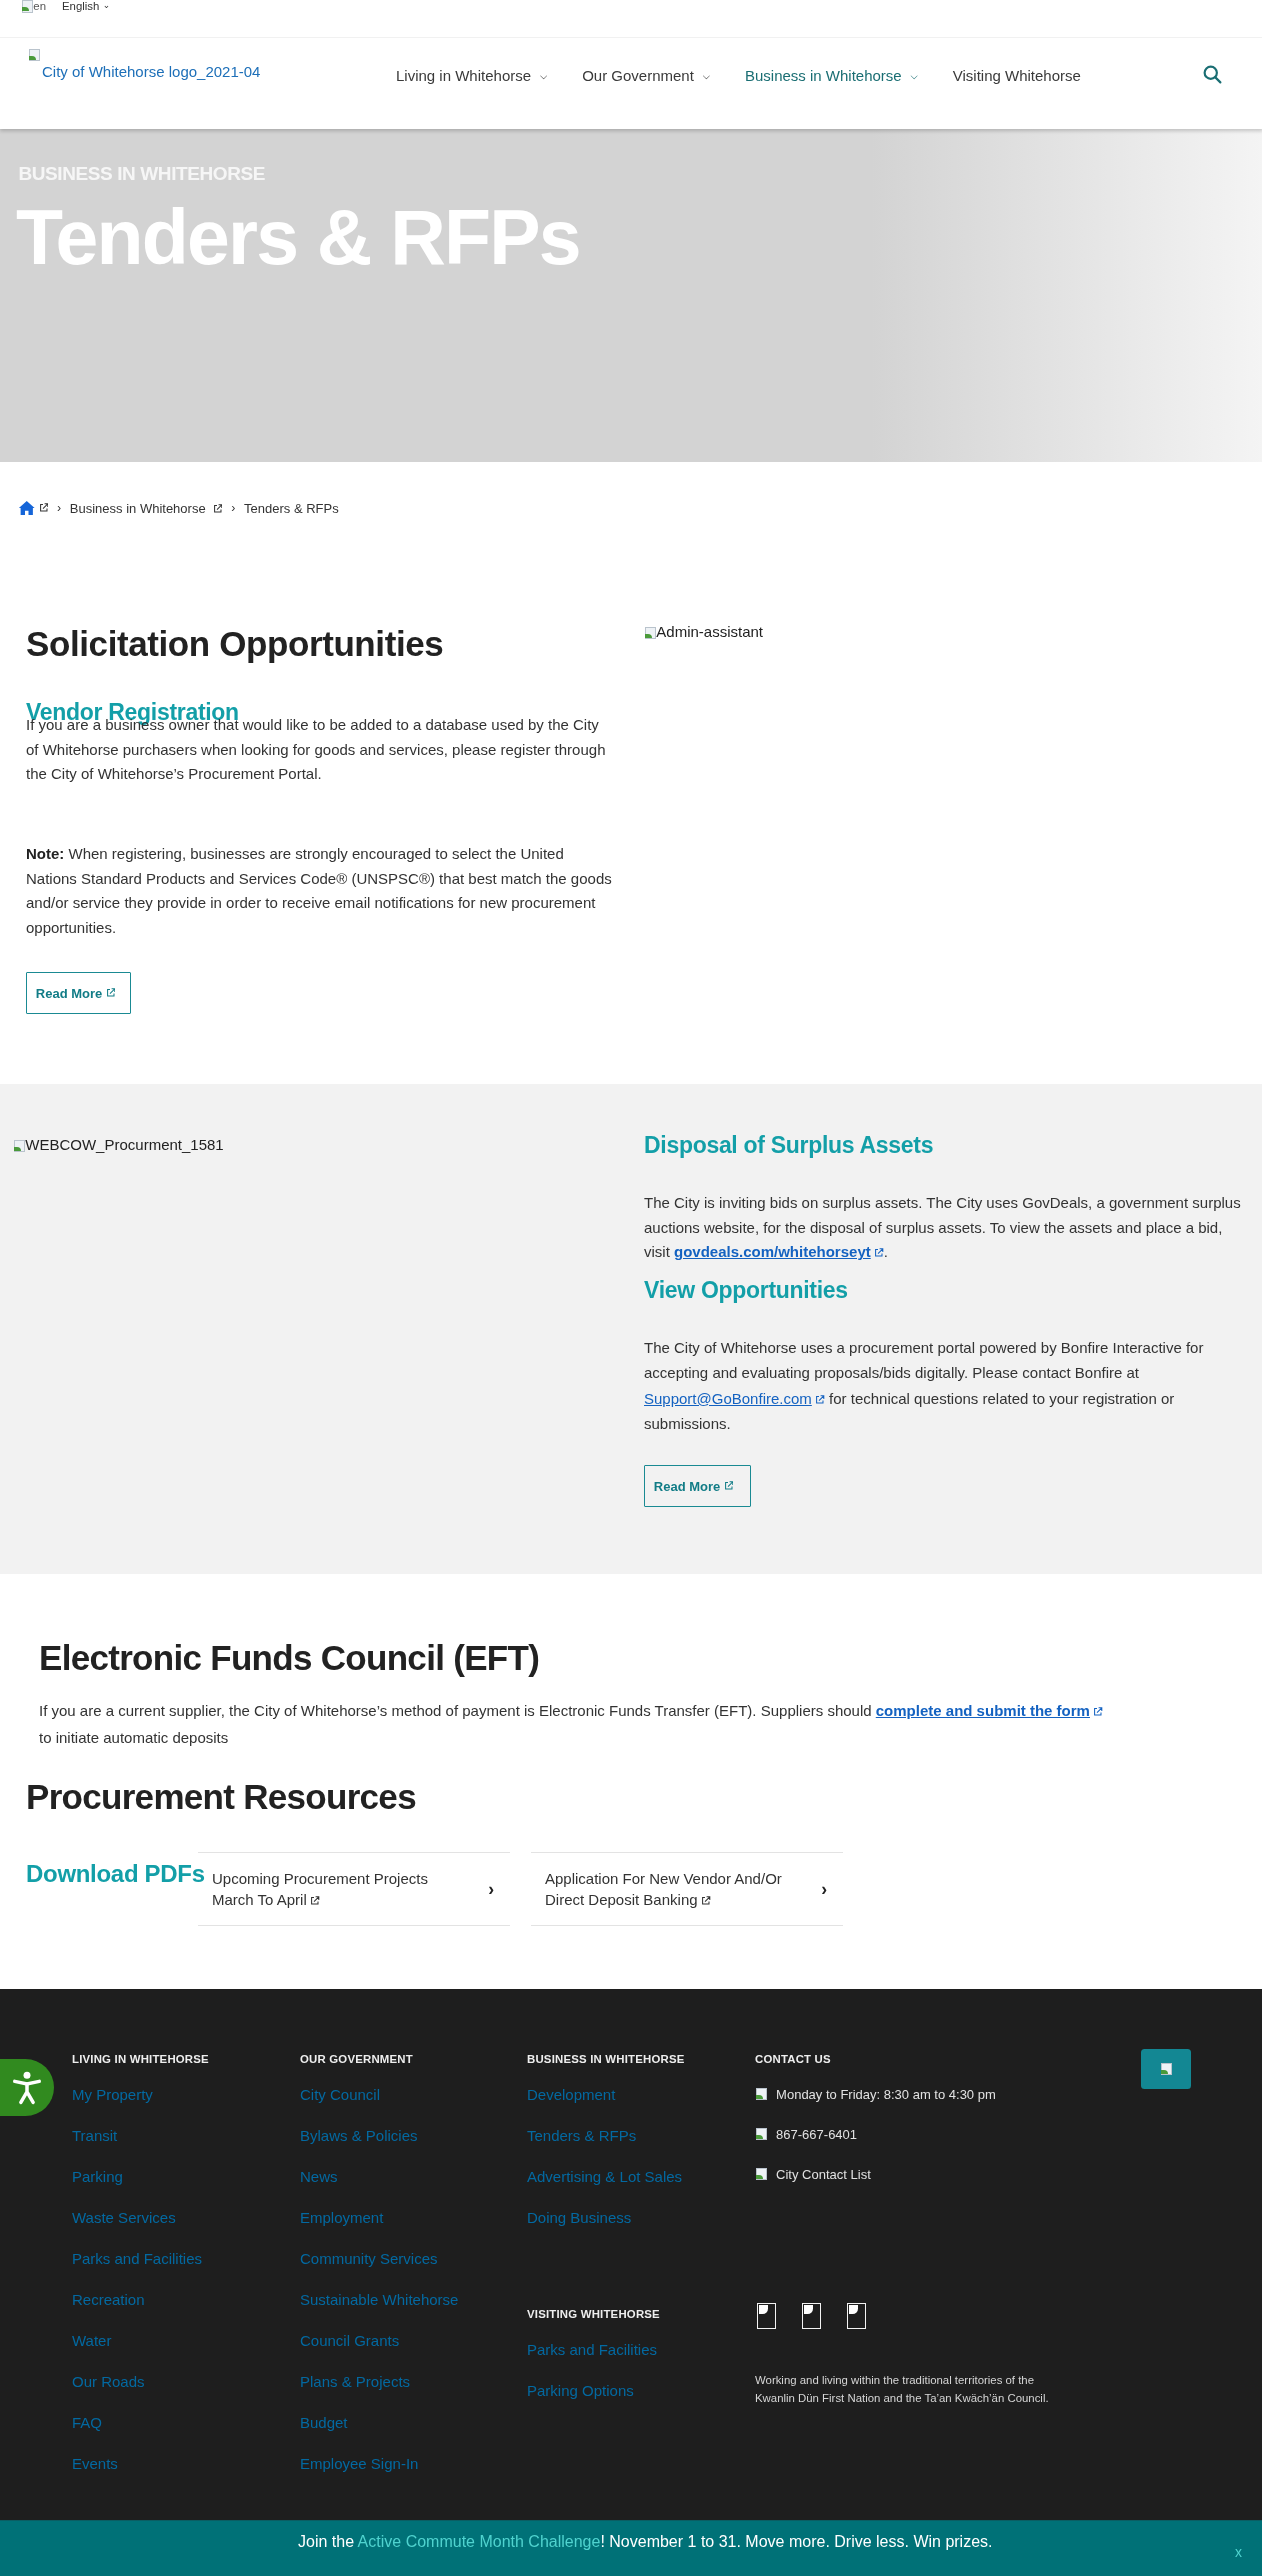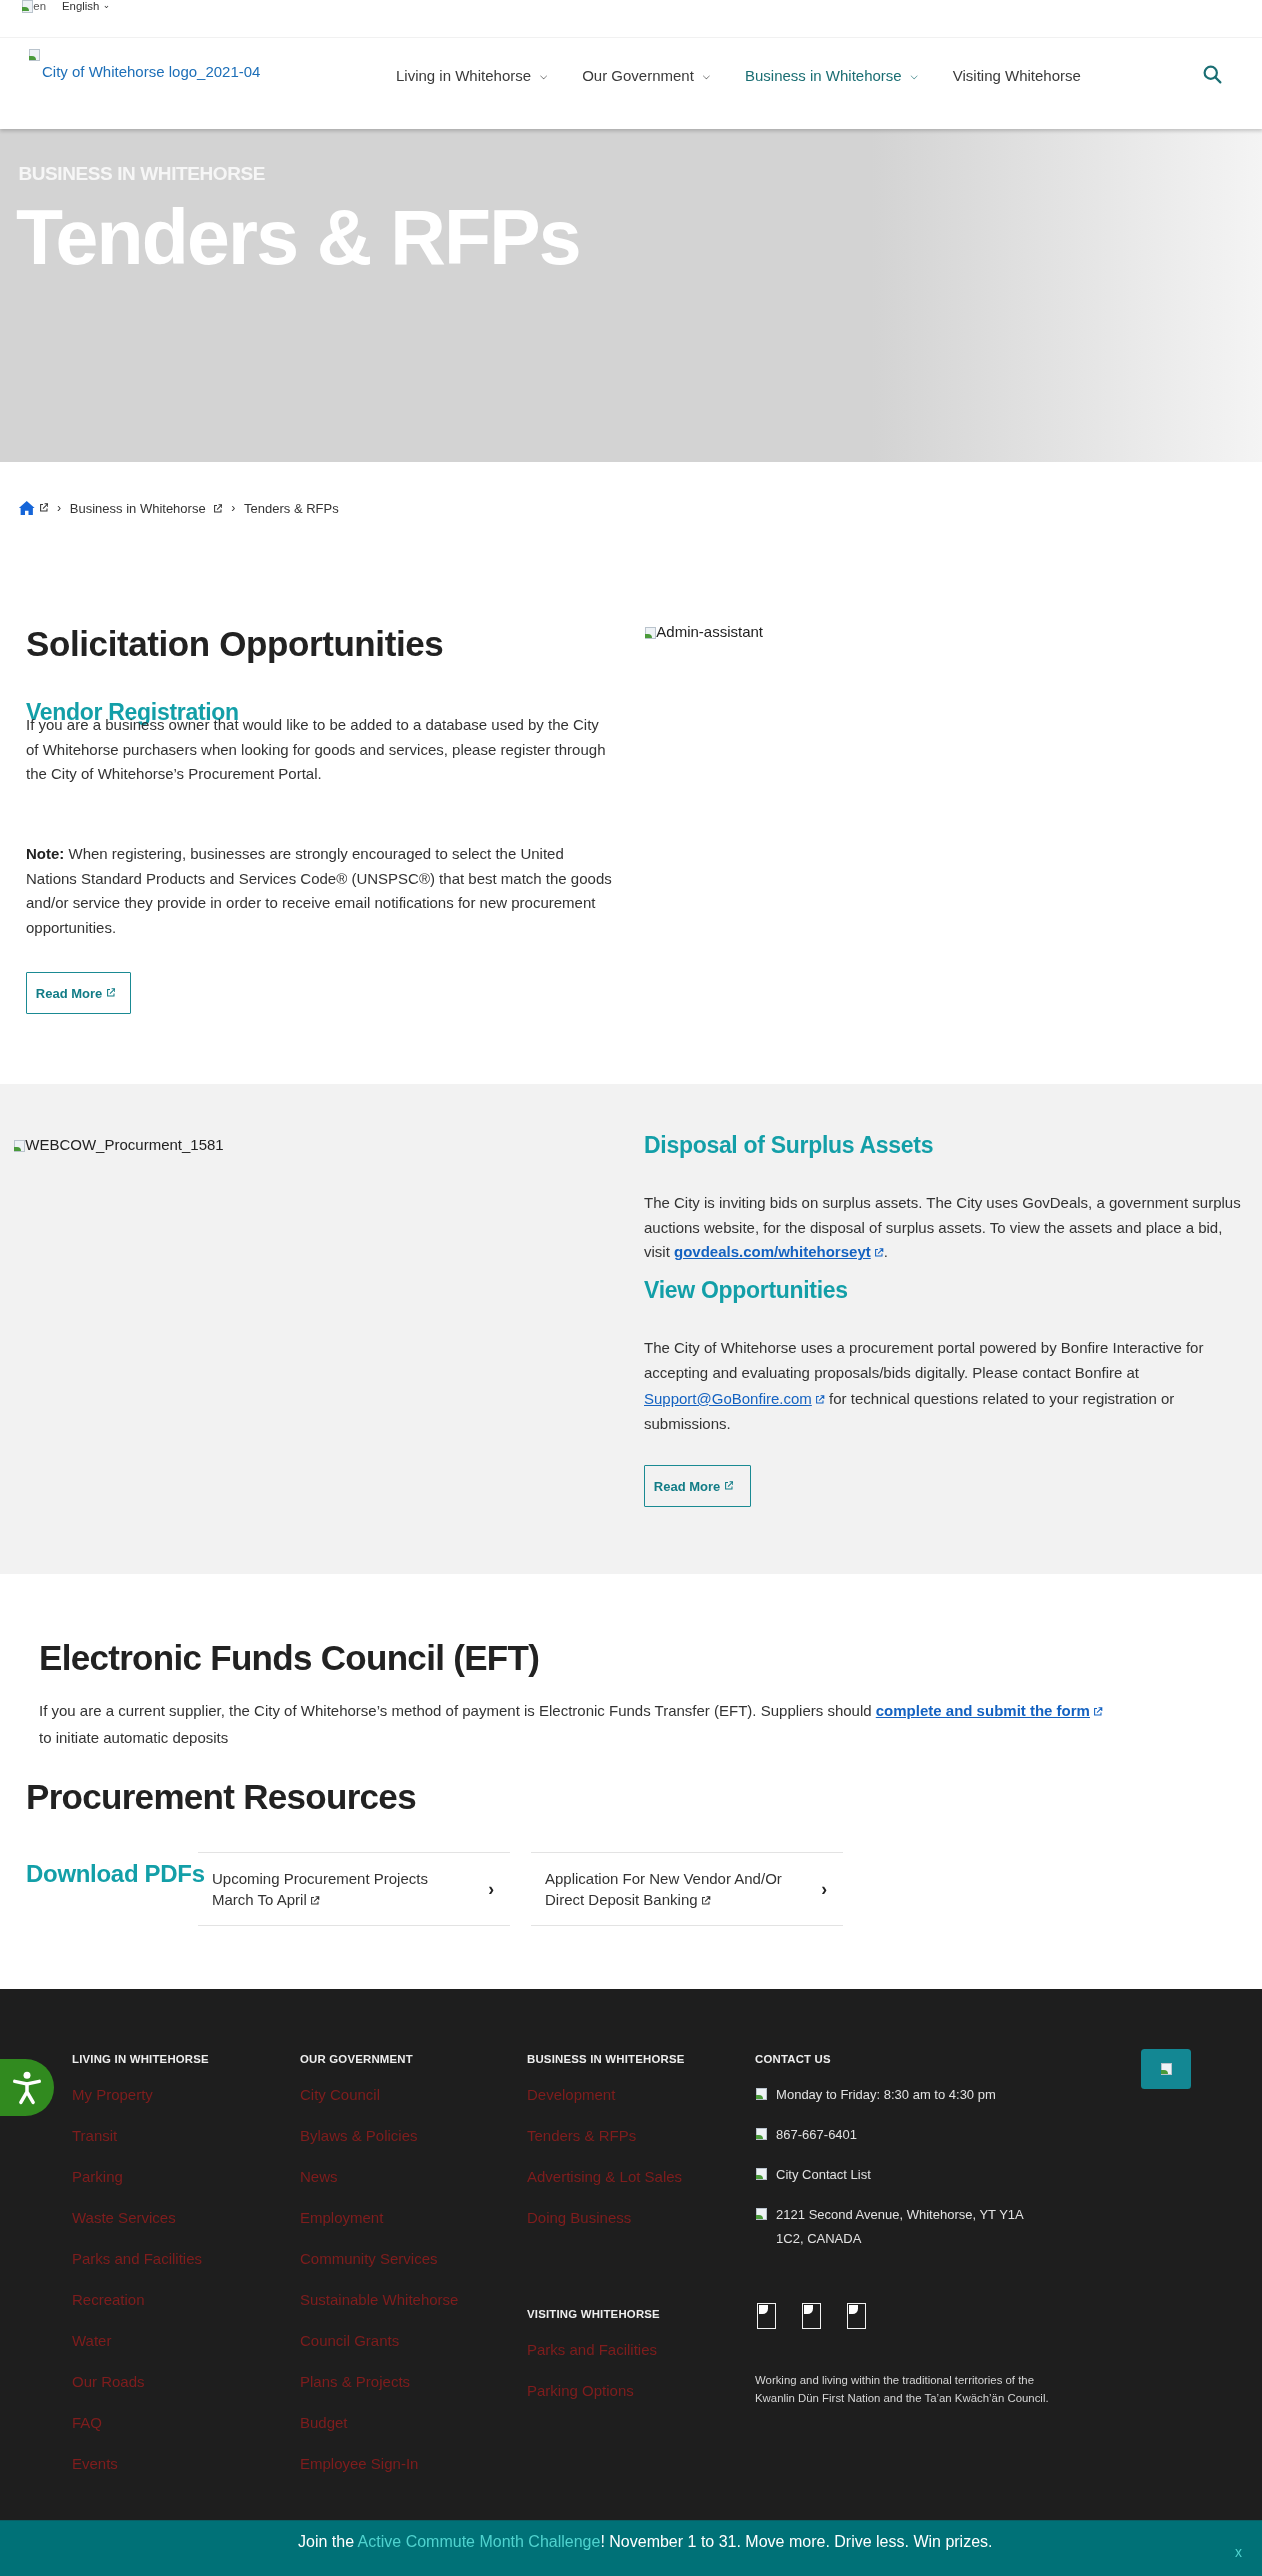--- a/index.html
+++ b/index.html
@@ -66,21 +66,21 @@
   .dl-title { position: absolute; left: 26px; top: 1860px; font-size: 24px; }
   .pdf-card { position: absolute; top: 1852px; width: 312px; height: 74px; border-top: 1.8px solid #e3e3e3; border-bottom: 1.8px solid #e3e3e3; display: flex; align-items: center; justify-content: space-between; padding: 0 16px 0 14px; font-size: 15px; line-height: 21px; color: #333; }
   .pdf-card .arr { font-size: 17.5px; font-weight: bold; color: #222; }
   .pdf1 { left: 198px; }
   .pdf2 { left: 531px; }
 
   
   .footer { position: absolute; left: 0; top: 1989px; width: 1263px; height: 534px; background: #1e1e1e; }
   .f-col { position: absolute; top: 2053px; }
   .f-head { font-size: 11.4px; font-weight: bold; color: #eeeeee; letter-spacing: 0.2px; margin-bottom: 19px; height: 14px; }
-  .f-link { display: block; font-size: 15px; color: #7f1d1d; height: 41px; line-height: 17.5px; }
+  .f-link { display: block; font-size: 15px; color: #0369a1; height: 41px; line-height: 17.5px; }
   .col1 { left: 72px; } .col2 { left: 300px; } .col3 { left: 527px; } .col4 { left: 755px; }
   .visit-col { position: absolute; left: 527px; top: 2308px; }
   .c-item { display: flex; align-items: flex-start; font-size: 13px; color: #e2e2e2; line-height: 24px; margin-bottom: 16px; width: 315px; }
   .c-item .broken-img { margin-right: 8.8px; margin-top: 5.3px; flex-shrink: 0; }
   .social { position: absolute; top: 2303px; display: flex; }
   .social-box { width: 19px; height: 26px; border: 1.3px solid #f3f3f3; margin-right: 26px; position: relative; }
   .social-box::after { content: ""; position: absolute; left: 0.9px; top: 0.9px; width: 8.8px; height: 8.8px; background: #fff; border-radius: 0 0 5.3px 0; }
   .ack { position: absolute; left: 755px; top: 2372px; width: 315px; font-size: 11.4px; line-height: 17.5px; color: #d6d6d6; }
   .teal-btn { position: absolute; left: 1141px; top: 2049px; width: 50px; height: 40px; background: #138793; border-radius: 3.5px; display: flex; align-items: center; justify-content: center; }
   .a11y-btn { position: absolute; left: 0; top: 2059px; width: 54px; height: 57px; background: #318a1f; border-radius: 0 29px 29px 0; display: flex; align-items: center; justify-content: center; z-index: 3; }
@@ -271,24 +271,20 @@
     <span>Monday to Friday: 8:30 am to 4:30 pm</span>
   </div>
   <a class="c-item">
     <span class="broken-img"></span>
     <span>867-667-6401</span>
   </a>
   <a class="c-item">
     <span class="broken-img"></span>
     <span>City Contact List</span>
   </a>
-  <div class="c-item" style="width:298px;">
-    <span class="broken-img"></span>
-    <span>2121 Second Avenue, Whitehorse, YT Y1A 1C2, CANADA</span>
-  </div>
 </div>
 
 <div class="social" style="left:757px;">
   <a class="social-box"></a>
   <a class="social-box"></a>
   <a class="social-box"></a>
 </div>
 
 <p class="ack">Working and living within the traditional territories of the Kwanlin Dün First Nation and the Ta’an Kwäch’än Council.</p>
 

